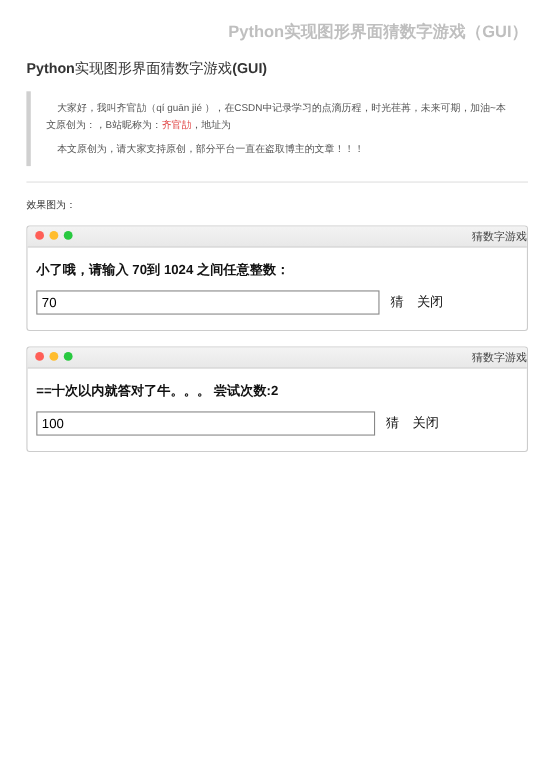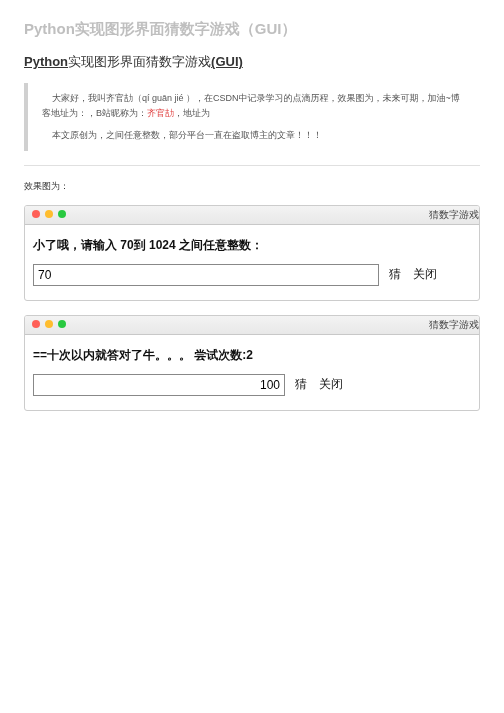--- a/index.html
+++ b/index.html
@@ -1,20 +1,20 @@
 <!DOCTYPE html>
 <html><head>
 <meta charset="utf-8">
 <style>
   * { box-sizing: border-box; margin: 0; padding: 0; }
   html, body { width: 504px; background: #fff; font-family: "Helvetica Neue", Arial, sans-serif; }
   .page { padding: 14px 24px; }
-  .title { text-align: left; font-size: 15px; font-weight: 600; color: #bfbfbf; margin: 6px 0 14px; }
+  .title { text-align: right; font-size: 15px; font-weight: 600; color: #bfbfbf; margin: 6px 0 14px; }
   .subtitle { font-size: 13px; font-weight: 400; color: #333; margin-bottom: 12px; }
-  .subtitle .b { font-weight: 700; text-decoration: underline; }
+  .subtitle .b { font-weight: 700; }
   .quote {
     border-left: 4px solid #d0d0d0;
     padding: 8px 14px;
     margin: 6px 0 14px;
     font-size: 9px;
     line-height: 1.7;
     color: #555;
   }
   .quote .red { color: #e04040; }
   hr { border: none; border-top: 1px solid #e0e0e0; margin: 14px 0; }
@@ -39,49 +39,49 @@
   }
   .dots { position: absolute; left: 7px; top: 4px; display: flex; gap: 5px; }
   .dot { width: 8px; height: 8px; border-radius: 50%; }
   .dr { background: #ff5f57; } .dy { background: #ffbd2e; } .dg { background: #28c940; }
   .wintitle { font-size: 10px; color: #444; }
   .body { padding: 6px 8px 14px; }
   .prompt { text-align: left; font-size: 12px; font-weight: 600; color: #111; margin: 6px 0 10px; }
   .row { display: flex; align-items: center; gap: 8px; }
   .input {
     flex: 0 0 auto;
-    width: 346px;
+    width: 312px;
     height: 22px;
     border: 1px solid #888;
     font-size: 12px;
     padding: 2px 4px;
     color: #000;
     background: #fff;
   }
-  .input2 { width: 252px; text-align: right; }
+  .input2 { width: 308px; }
   .btn { font-size: 12px; color: #111; padding: 0 2px; }
 </style>
 </head>
 <body>
 
 <div class="page">
 
   <div class="title">Python实现图形界面猜数字游戏（GUI）</div>
 
   <div class="subtitle">
     <span class="b">Python</span><span>实现图形界面猜数字游戏</span><span class="b">(GUI)</span>
   </div>
 
   <div class="quote">
     <p>
-      &nbsp;&nbsp;&nbsp;&nbsp;<span>大家好，我叫齐官劼（qí guān jié ），在CSDN中记录学习的点滴历程，效果图为，未来可期，加油~博客地址为：，B站昵称为：</span><span class="red">齐官劼</span><span>，地址为</span>
+      &nbsp;&nbsp;&nbsp;&nbsp;<span>大家好，我叫齐官劼（qí guān jié ），在CSDN中记录学习的点滴历程，时光荏苒，未来可期，加油~本文原创为：，B站昵称为：</span><span class="red">齐官劼</span><span>，地址为</span>
     </p>
     <p style="height:6px"></p>
     <p>
-      &nbsp;&nbsp;&nbsp;&nbsp;<span>本文原创为，之间任意整数，部分平台一直在盗取博主的文章！！！</span>
+      &nbsp;&nbsp;&nbsp;&nbsp;<span>本文原创为，请大家支持原创，部分平台一直在盗取博主的文章！！！</span>
     </p>
   </div>
 
   <hr>
 
   <p class="intro2">效果图为：</p>
 
   <div class="shot">
     <div class="titlebar">
       <div class="dots">

